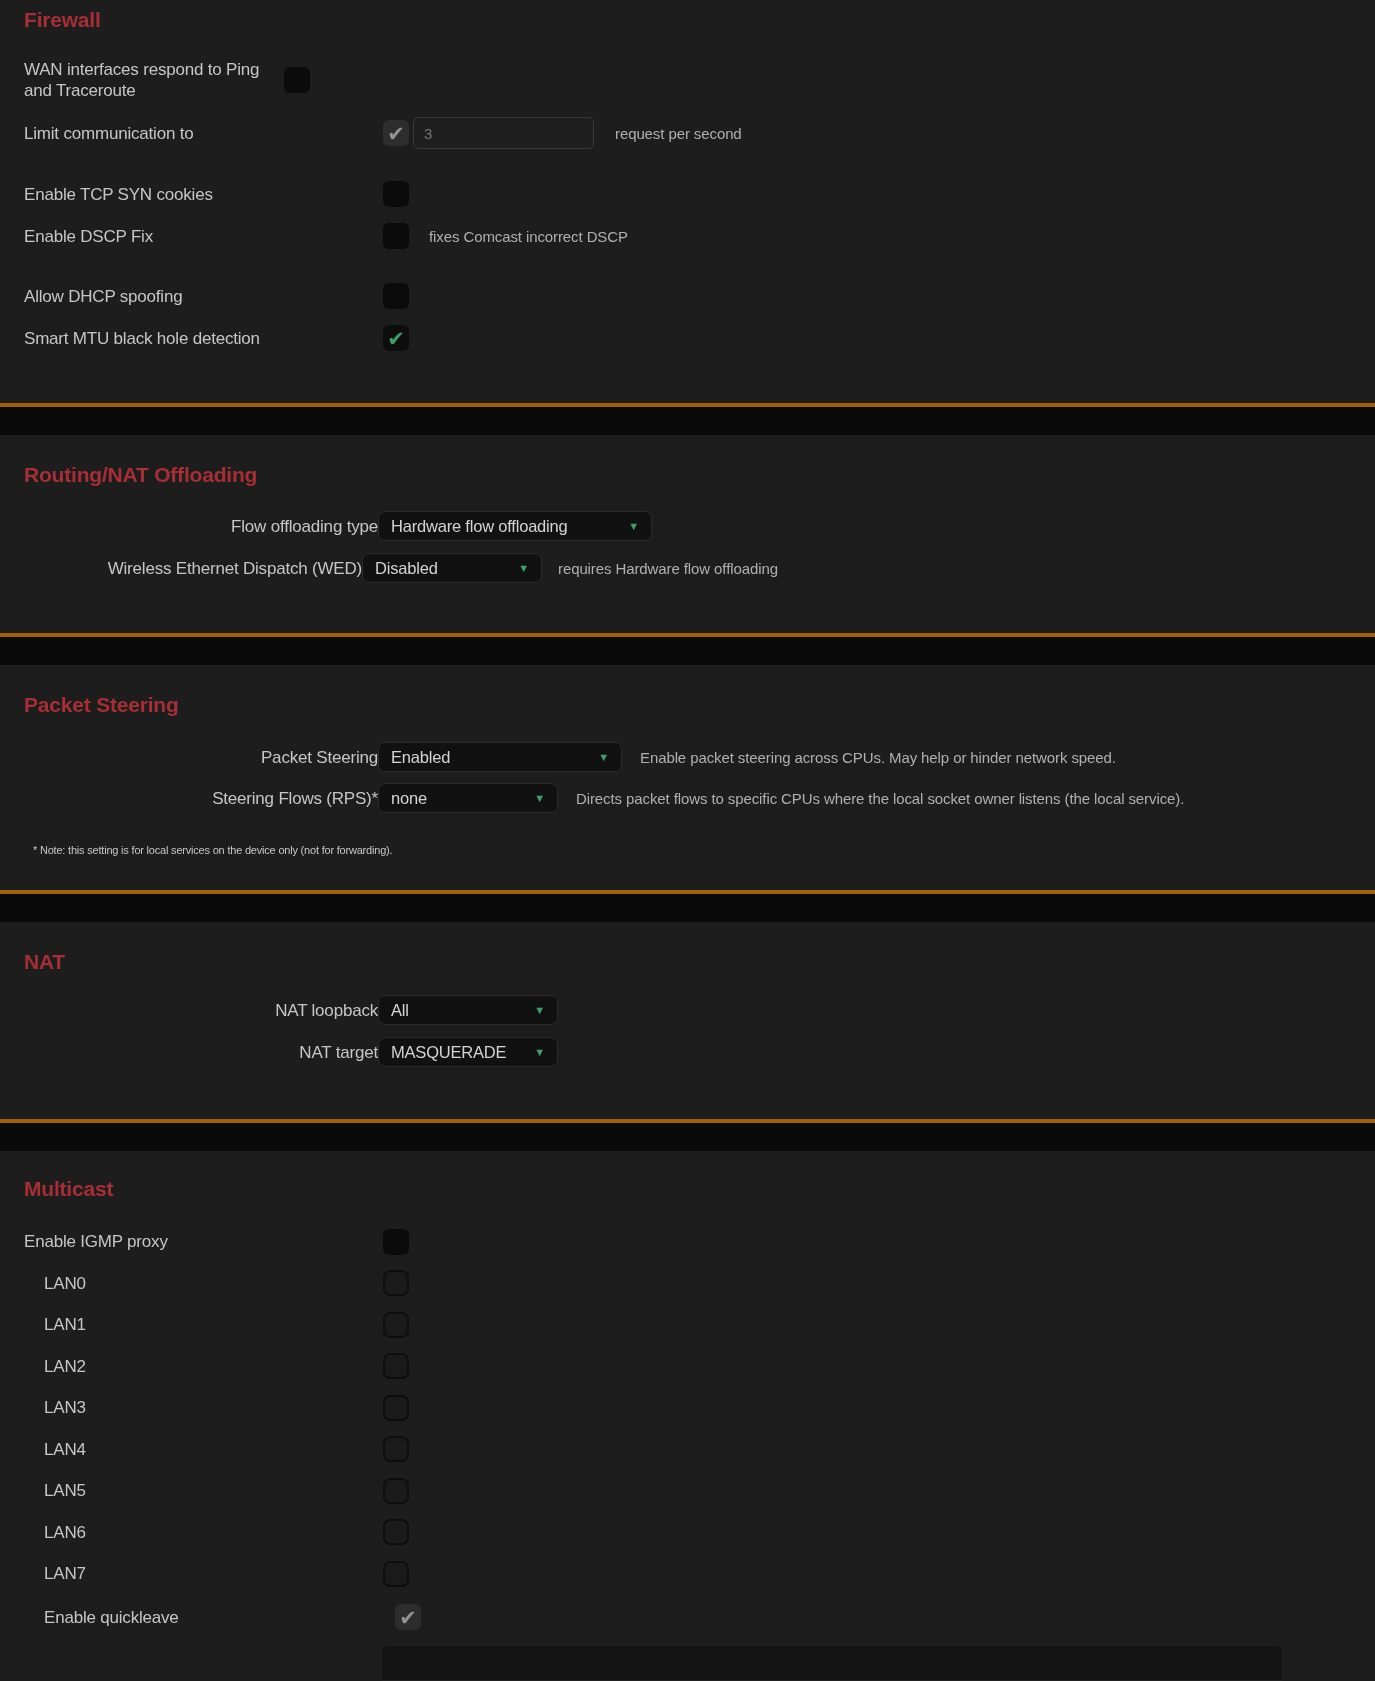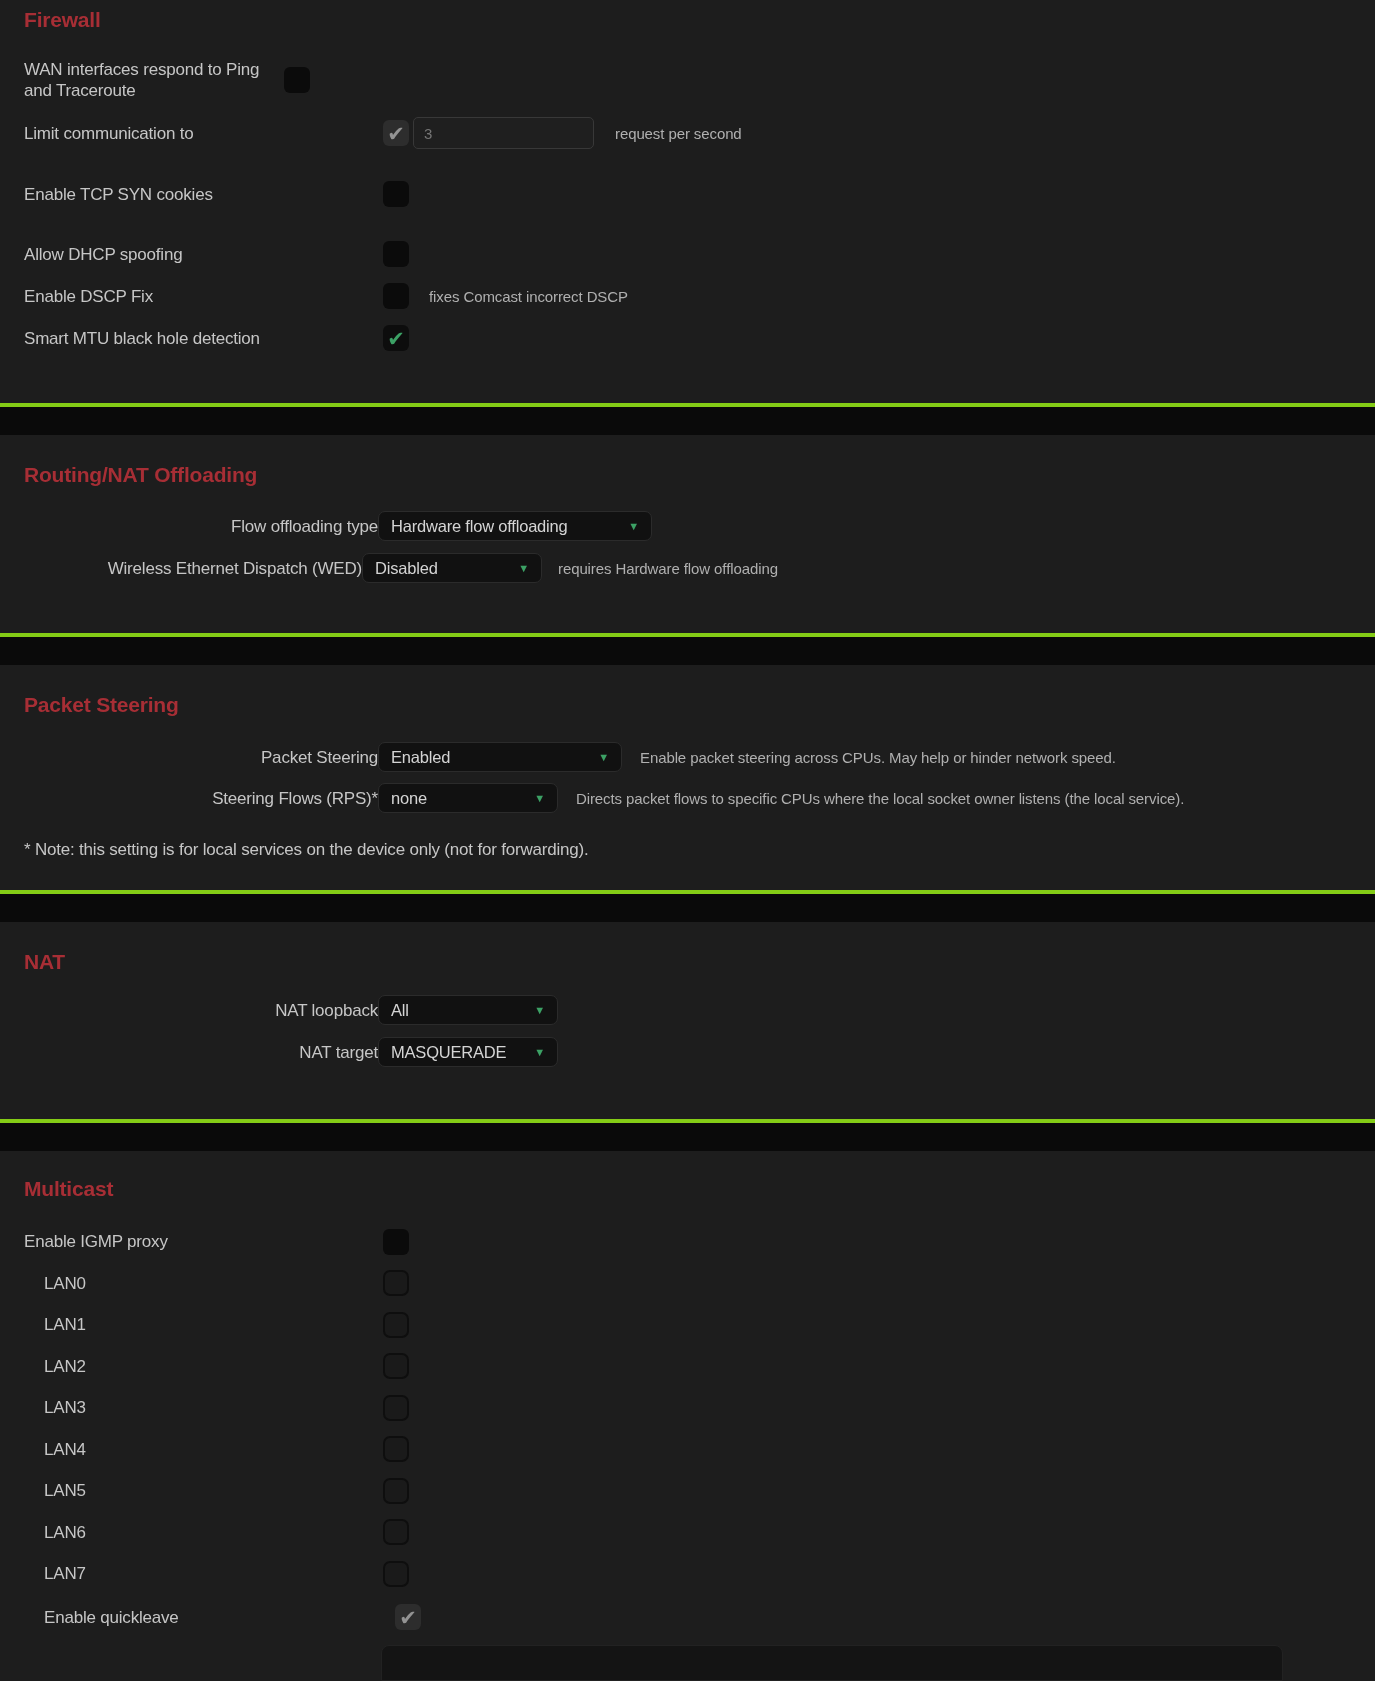--- a/index.html
+++ b/index.html
@@ -5,21 +5,21 @@
   html,body{margin:0;padding:0;}
   body{
     width:1375px;height:1681px;
     background:#0a0a0a;
     font-family:"Liberation Sans", sans-serif;
     color:#c6c6c6;
     overflow:hidden;
   }
   .card{
     background:#1d1d1d;
-    border-bottom:4px solid #84cc16;
+    border-bottom:4px solid #a16207;
     margin-bottom:28px;
   }
   .card.last{border-bottom:none;margin-bottom:0;}
   h2.sec{
     margin:0;
     font-size:21px;
     font-weight:700;
     letter-spacing:-0.2px;
     color:#a72e35;
     padding-left:24px;
@@ -93,24 +93,24 @@
     margin-left:10px;
     line-height:1;
   }
   .hint{
     font-size:15px;
     color:#b0b0b0;
     letter-spacing:-0.1px;
     white-space:nowrap;
   }
   .note{
-    font-size:17px;
+    font-size:11px;
     letter-spacing:-0.2px;
     color:#c6c6c6;
-    padding-left:24px;
+    padding-left:33px;
     line-height:20px;
   }
   .bottom-panel{
     box-sizing:border-box;
     margin-left:381px;
     width:902px;
     height:36px;
     background:#141414;
     border:1px solid #222222;
     border-radius:8px 8px 0 0;
@@ -167,29 +167,29 @@
     </div>
     <input class="txt" type="text" placeholder="3" style="">
     <div class="hint m21">request per second</div>
   </div>
 
   <div class="row" id="row-tcpsyn">
     <div class="label">Enable TCP SYN cookies</div>
     <div class="cb solid"></div>
   </div>
 
+  <div class="row" id="row-dscp">
+    <div class="label">Enable DSCP Fix</div>
+    <div class="cb solid"></div>
+    <div class="hint m20">fixes Comcast incorrect DSCP</div>
+  </div>
+
   <div class="row" id="row-dhcp">
     <div class="label">Allow DHCP spoofing</div>
     <div class="cb solid"></div>
-  </div>
-
-  <div class="row" id="row-dscp">
-    <div class="label">Enable DSCP Fix</div>
-    <div class="cb solid"></div>
-    <div class="hint m20">fixes Comcast incorrect DSCP</div>
   </div>
 
   <div class="row" id="row-mtu">
     <div class="label">Smart MTU black hole detection</div>
     <div class="cb checked-green">
       <span class="mark">✔</span>
     </div>
   </div>
 </div>
 

